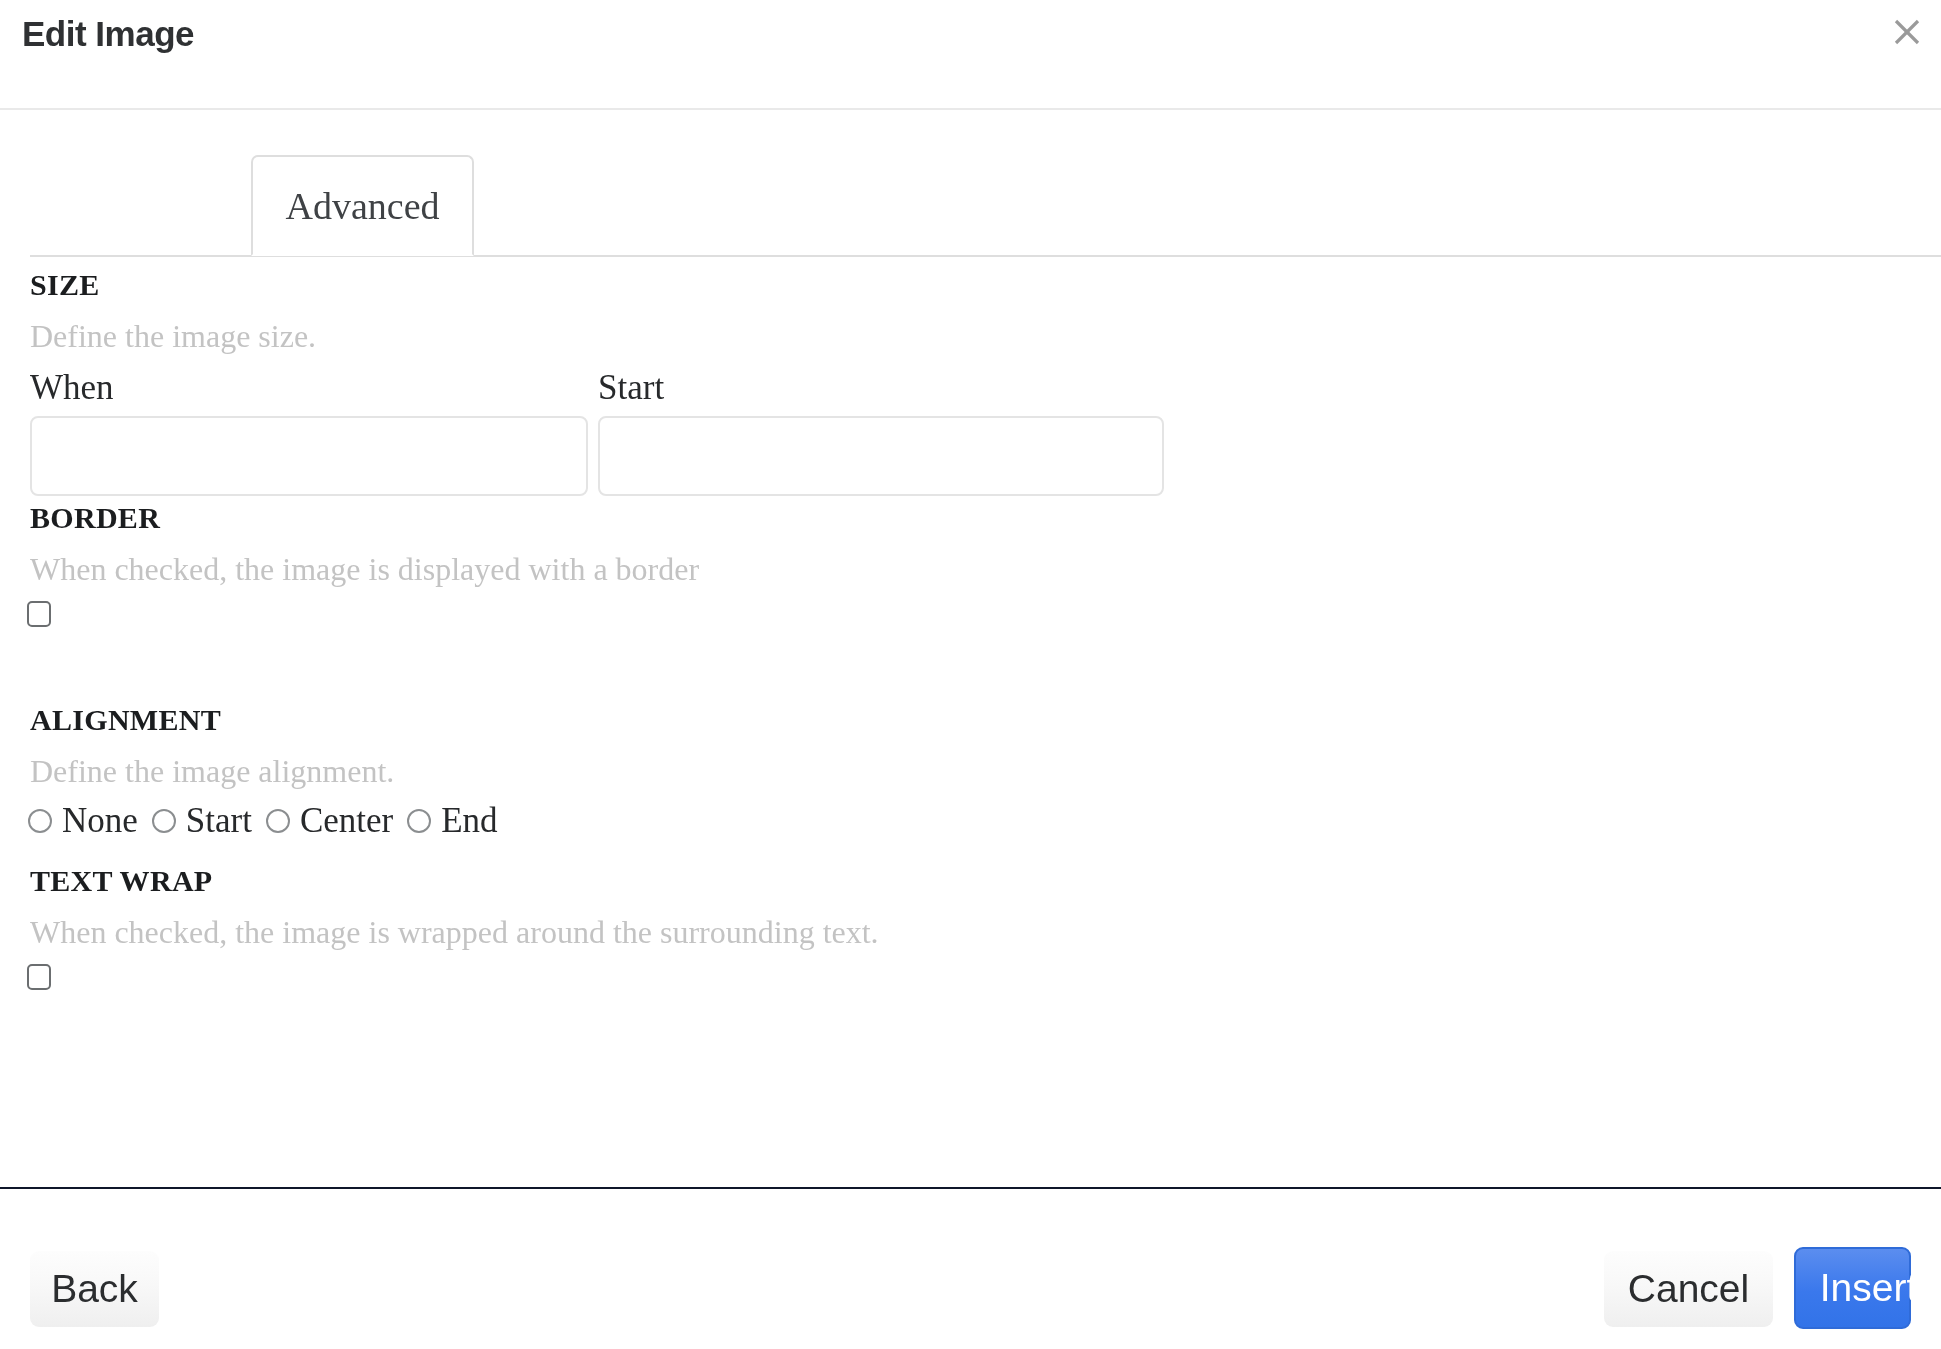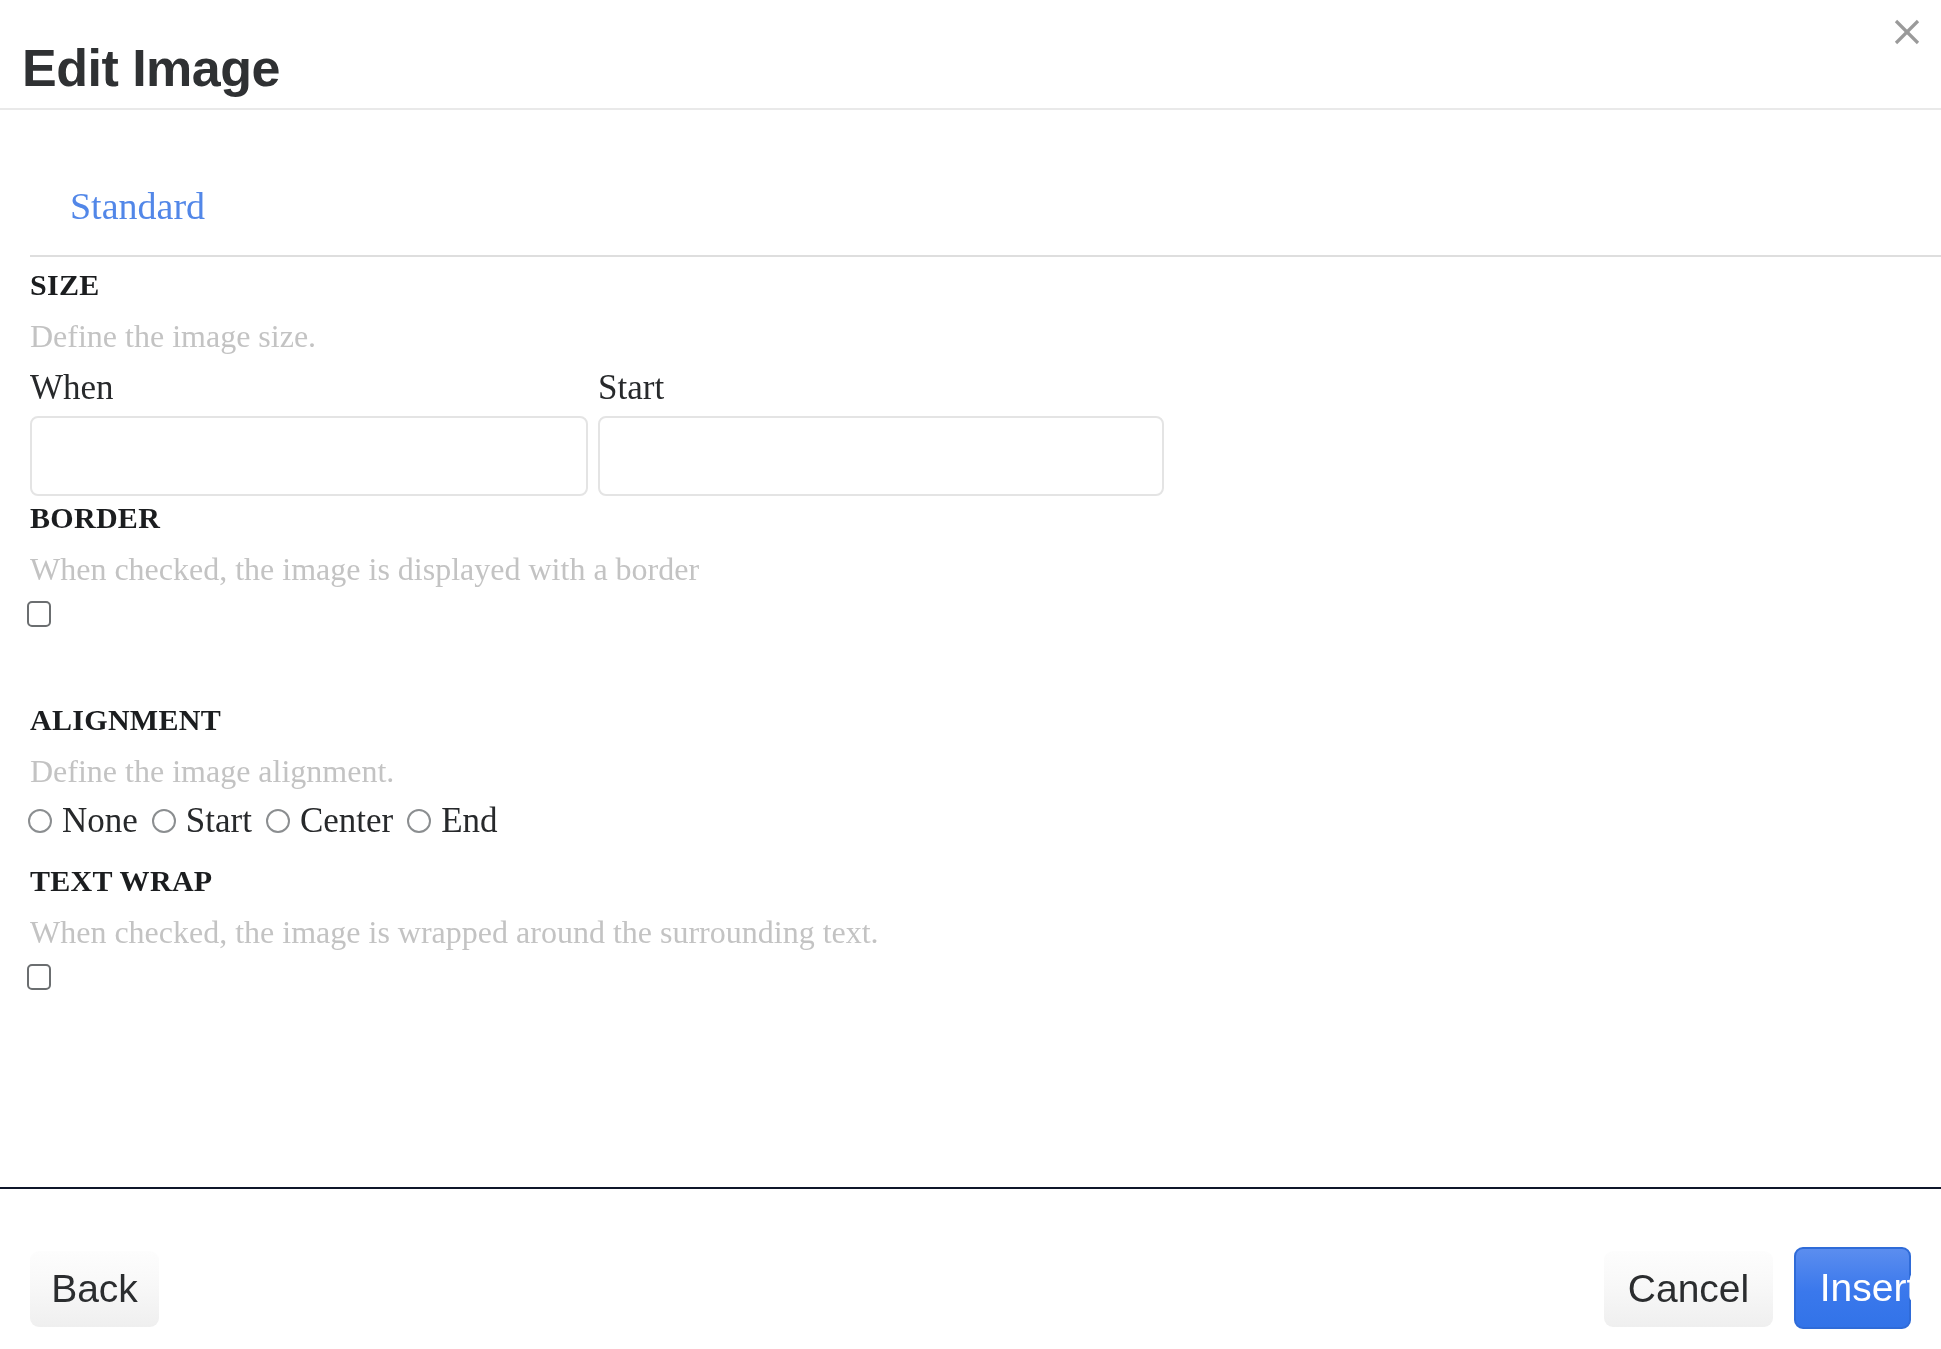--- a/index.html
+++ b/index.html
@@ -22,26 +22,25 @@
     width: 1941px;
     height: 110px;
     border-bottom: 2px solid #e9e9e9;
     box-sizing: border-box;
   }
   .dlg-title {
     position: absolute;
     left: 22px;
     top: 14px;
     font-family: "Liberation Sans", "DejaVu Sans", sans-serif;
-    font-size: 52px;
+    font-size: 35px;
     font-weight: 700;
     color: #2f3133;
     letter-spacing: -0.5px;
     white-space: nowrap;
-    margin-top: 24px;
   }
   .close-btn {
     position: absolute;
     right: 8px;
     top: 6px;
     width: 52px;
     height: 52px;
     display: flex;
     align-items: center;
     justify-content: center;
@@ -241,22 +240,22 @@
       <svg width="30" height="30" viewBox="0 0 30 30" aria-hidden="true">
         <line x1="4" y1="4" x2="26" y2="26" stroke="#9a9a9a" stroke-width="3.2" stroke-linecap="butt"></line>
         <line x1="26" y1="4" x2="4" y2="26" stroke="#9a9a9a" stroke-width="3.2" stroke-linecap="butt"></line>
       </svg>
     </span>
   </div>
 </div>
 
 <div class="tabstrip">
   <div class="tabstrip-underline"></div>
-  <div class="tab tab-standard">
-    <span>Standard</span>
+  <div class="tab tab-advanced">
+    <span>Advanced</span>
   </div>
 </div>
 
 <div class="dlg-body">
 
   <div class="section" id="sec-size">
     <div class="sec-title">SIZE</div>
     <div class="sec-desc">Define the image size.</div>
 
     <div class="field-label lbl-width">When</div>

